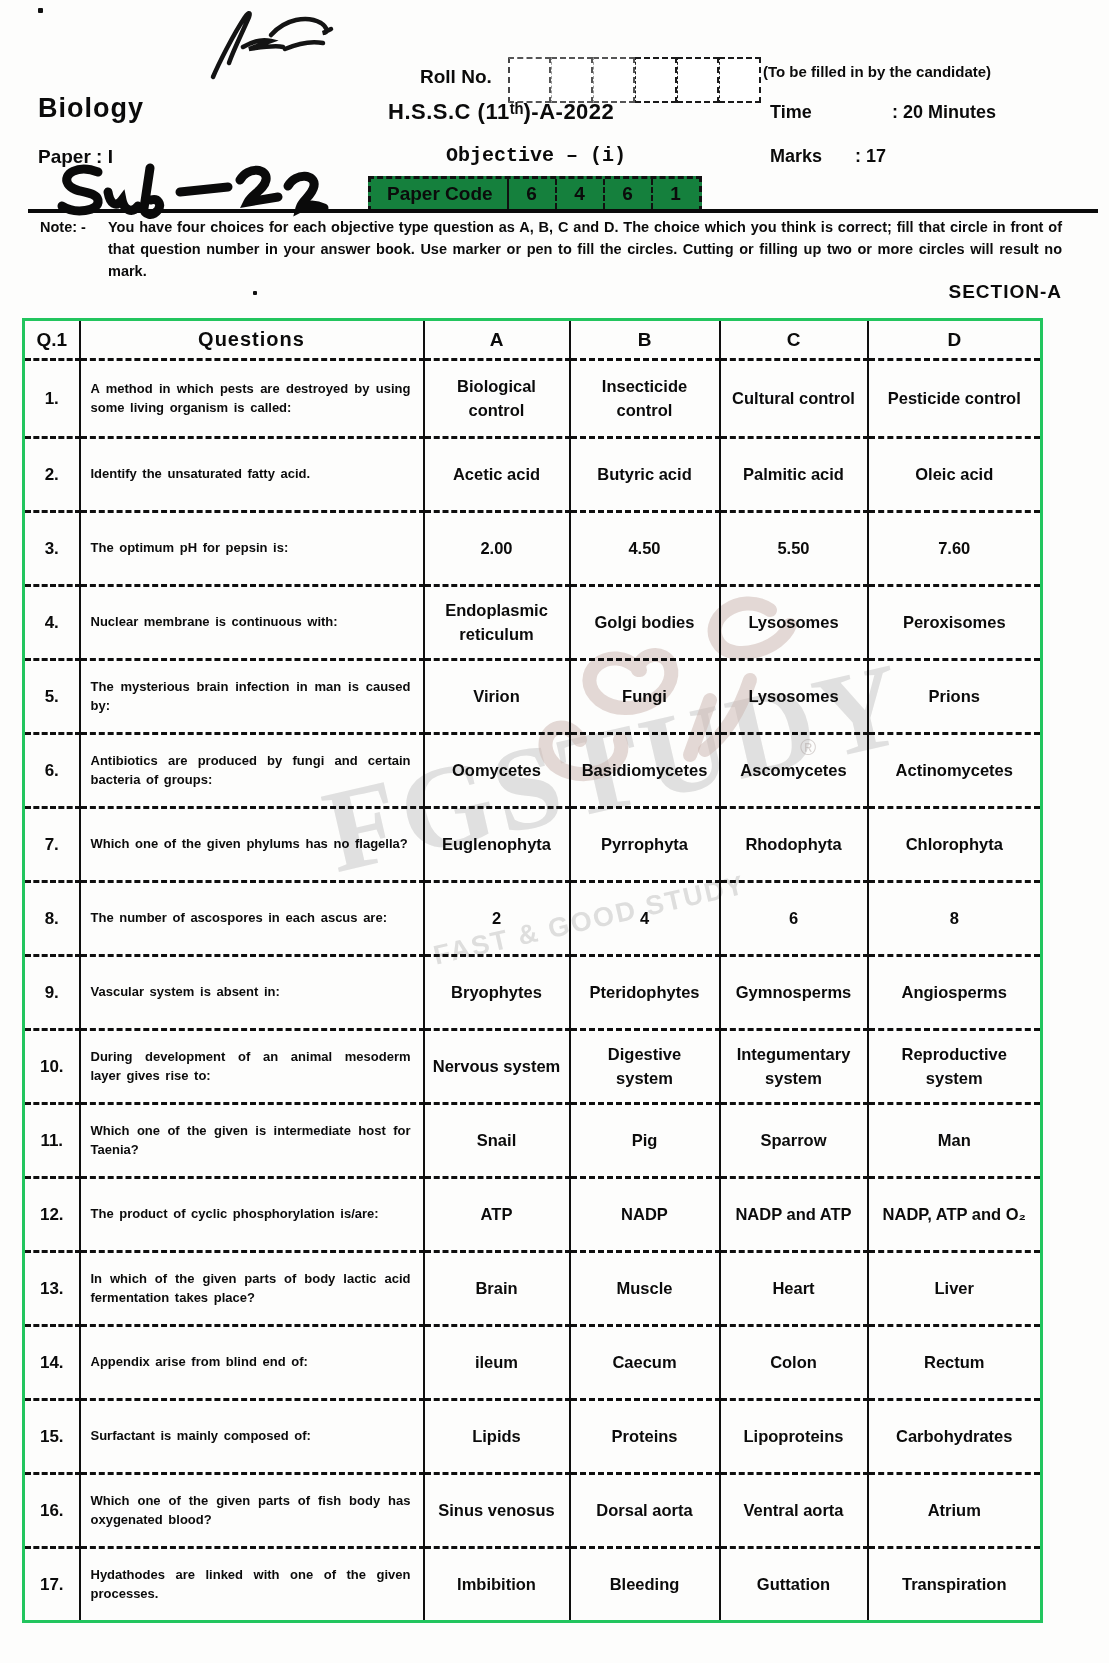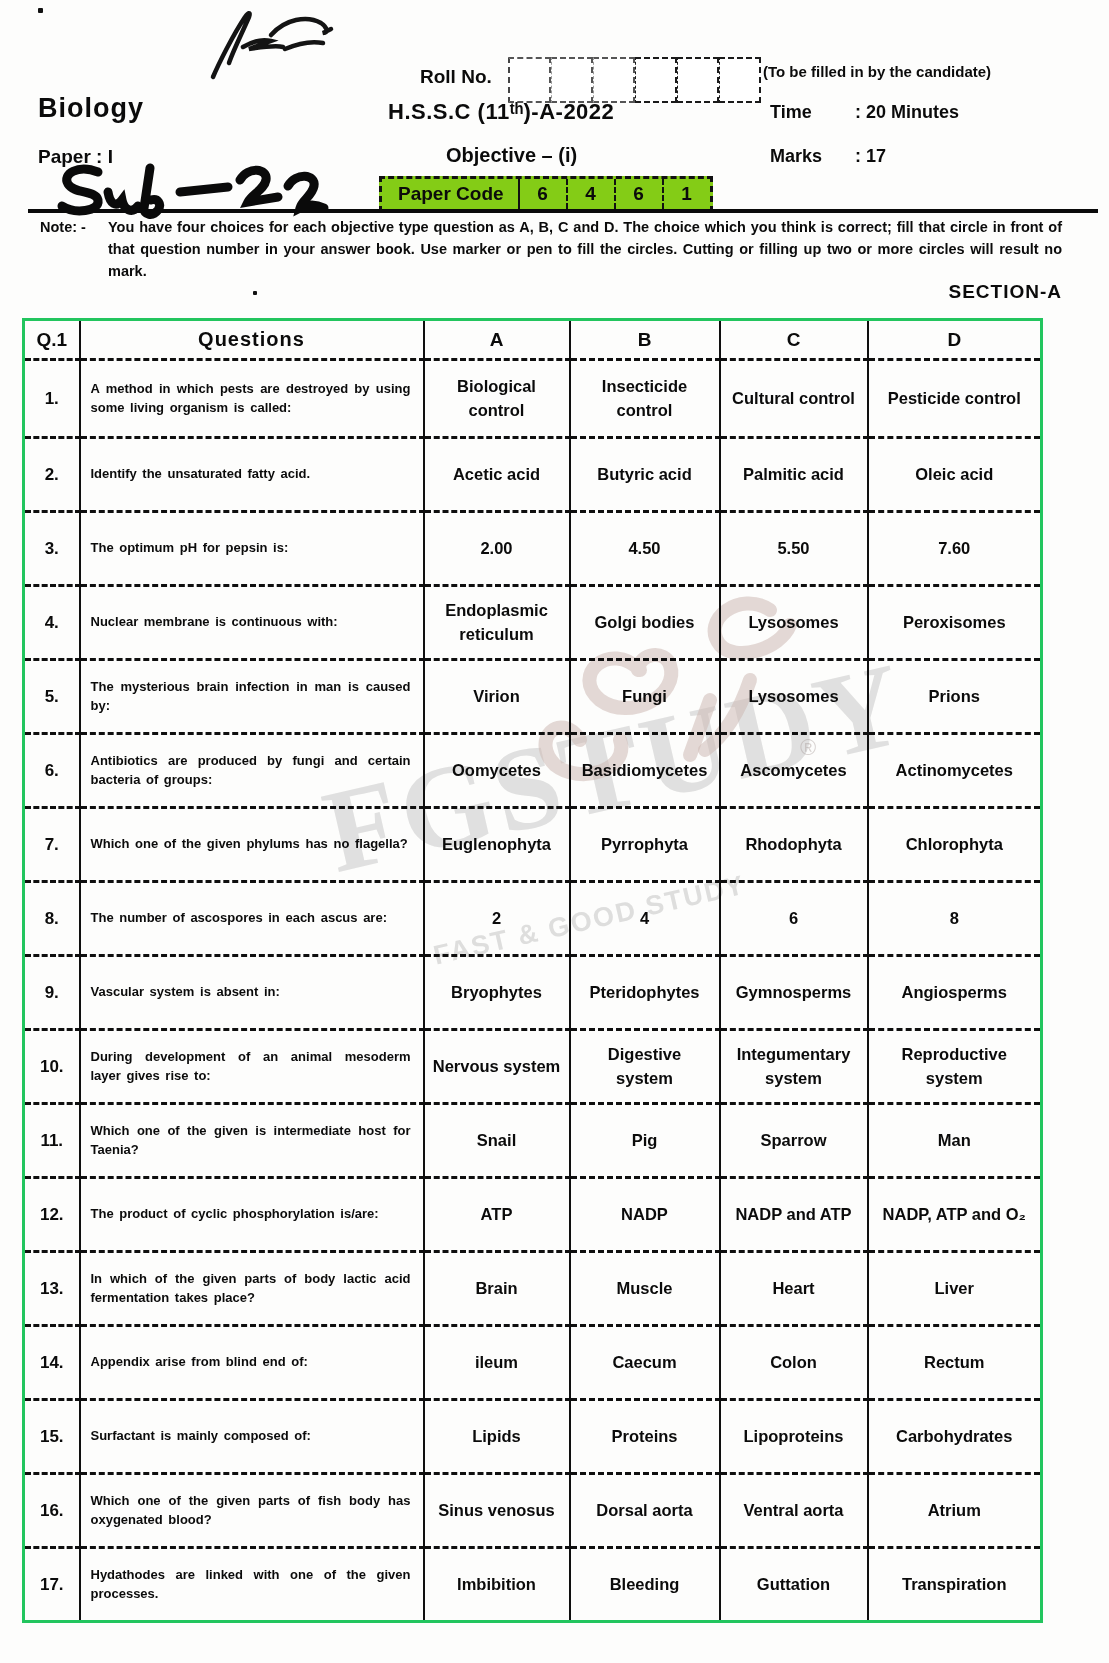--- a/index.html
+++ b/index.html
@@ -20,26 +20,26 @@
   
   .subject{left:38px;top:93px;font-size:27px;letter-spacing:1px;}
   .paper{left:38px;top:146px;font-size:19px;}
   .rollno-label{left:420px;top:66px;font-size:19px;}
   .roll-boxes{left:508px;top:57px;display:flex;}
   .roll-box{width:39px;height:42px;border:2px dashed #555;border-left:1px dashed #999;background:#fff;}
   .roll-box:first-child{border-left:2px dashed #444;}
   .roll-box:nth-child(4),.roll-box:nth-child(5),.roll-box:nth-child(6){border-color:#1a1a1a;}
   .candidate-note{left:763px;top:63px;font-size:15px;}
   .exam-title{left:388px;top:99px;font-size:22px;letter-spacing:.5px;}
-  .objective{left:446px;top:144px;font-size:20px;}
-  .time-row{left:770px;top:102px;width:300px;font-size:18px;}
+  .objective{left:446px;top:144px;font-size:20px;font-family:Liberation Mono, monospace;}
+  .time-row{left:770px;top:102px;width:300px;font-size:18px;gap:37px;}
   .marks-row{left:770px;top:146px;width:300px;font-size:18px;}
   .kv{display:flex;}
   .kv .k{width:85px;}
-  .paper-code{left:379px;top:176px;display:flex;border:3px dashed #111;background:#84cc16;}
+  .paper-code{left:368px;top:176px;display:flex;border:3px dashed #111;background:#15803d;}
   .pc-label{padding:4px 14px 4px 16px;font-size:19px;border-right:2px solid #111;}
   .pc-digit{width:46px;text-align:center;font-size:19px;padding:4px 0;border-right:2px dashed #111;}
   .pc-digit:last-child{border-right:none;}
   .hr-top{left:28px;top:209px;width:1070px;border-top:4px solid #0a0a0a;}
   .note-wrap{left:40px;top:217px;width:1022px;font-size:14.5px;line-height:1.5;font-weight:700;}
   .note-label{position:absolute;left:0;top:0;}
   .note-text{margin-left:68px;text-align:justify;}
   .section-title{left:0;top:281px;width:1062px;text-align:right;font-size:19px;letter-spacing:1px;}
 
   

